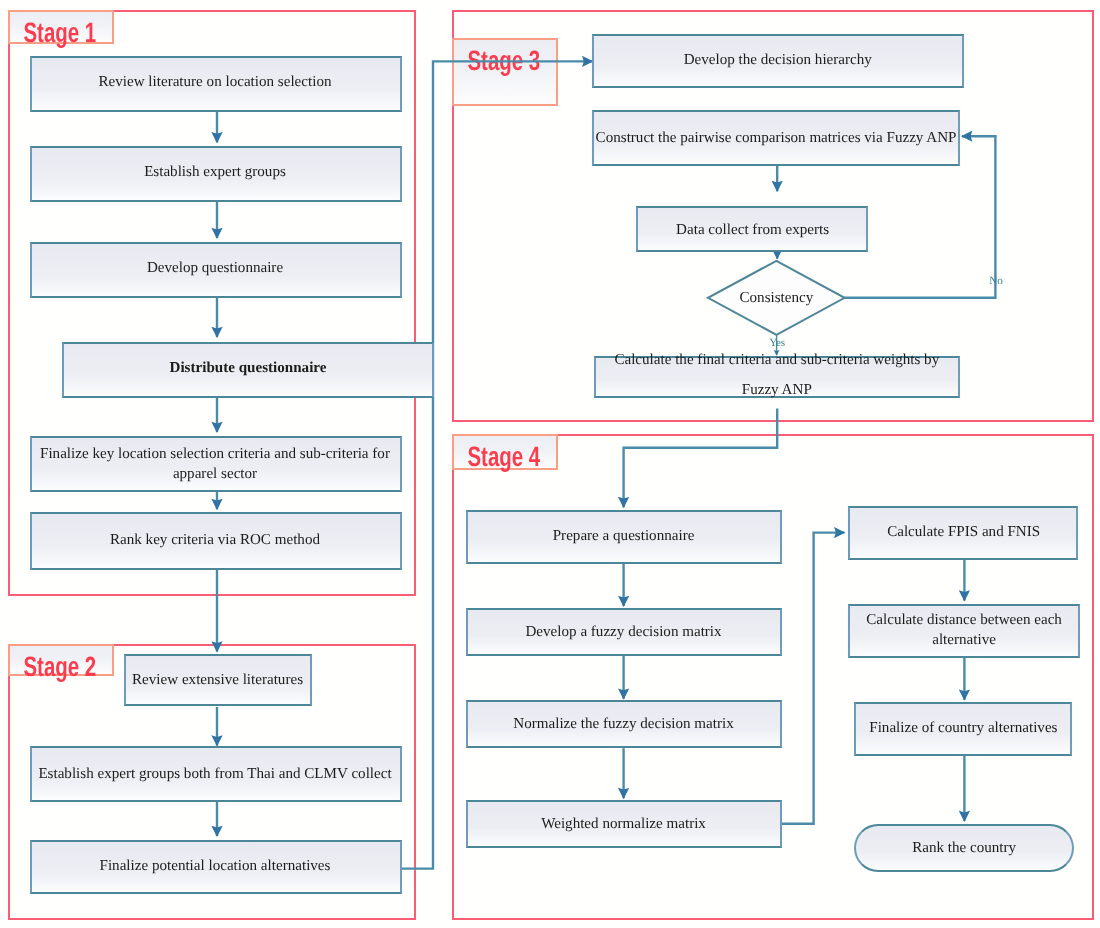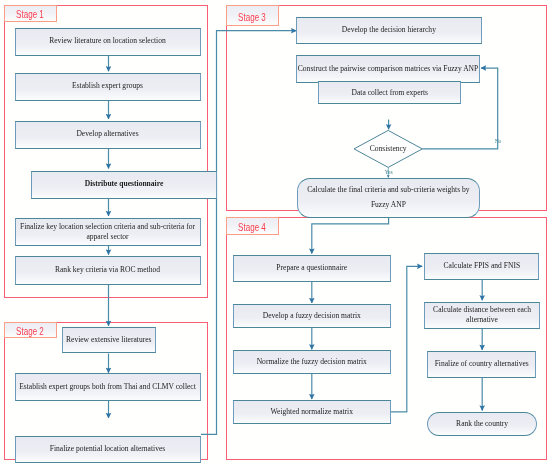--- a/index.html
+++ b/index.html
@@ -3,22 +3,22 @@
 <meta charset="utf-8">
 <title>Research Methodology Flowchart</title>
 <style>
   html,body{margin:0;padding:0;}
   body{width:550px;height:464px;background:#fffffd;overflow:hidden;
        font-family:"Liberation Serif",serif;-webkit-font-smoothing:antialiased;}
   #root{position:relative;width:550px;height:464px;}
   .stage{position:absolute;box-sizing:border-box;border:1.3px solid #fb5d74;background:transparent;}
   .stage-label{position:absolute;box-sizing:border-box;border:1px solid #fb9e86;
        background:linear-gradient(180deg,#eceef4 0%,#f1f2f6 48%,#fdfdfd 100%);
-       color:#fa3c4e;font-family:"Liberation Sans",sans-serif;font-weight:normal;
-       font-size:11px;display:flex;align-items:center;justify-content:center;padding-top:2px;}
+       color:#fa3c4e;font-family:"Liberation Sans",sans-serif;font-weight:bold;
+       font-size:14px;display:flex;justify-content:center;padding-top:2px;}
   .stage-label > span{display:inline-block;transform:scaleX(0.73);transform-origin:center;}
   .node{position:absolute;box-sizing:border-box;border:1px solid #6e9cba;
        border-top-color:#4b8699;border-bottom-color:#4b8699;
        background:linear-gradient(180deg,#e8eaf1 0%,#edeef4 58%,#fbfcfd 100%);
        display:flex;align-items:center;justify-content:center;text-align:center;
        color:#1c1c1c;font-size:7.55px;line-height:1.34;padding:0;}
   .node.rounded{border-radius:14px;}
   .diamond-label{position:absolute;font-size:7.55px;color:#1c1c1c;text-align:center;}
   .elabel{position:absolute;font-size:5.6px;color:#3d8390;font-family:"Liberation Serif",serif;
        line-height:1;letter-spacing:-0.1px;}
@@ -33,21 +33,21 @@
   <div class="stage" style="left:3.5px;top:321.5px;width:204.5px;height:138px;"></div>
   <div class="stage" style="left:226.2px;top:4.6px;width:321px;height:206.4px;"></div>
   <div class="stage" style="left:226.2px;top:217.2px;width:321px;height:242.4px;"></div>
 
   <div class="stage-label" style="left:3.6px;top:4.5px;width:53.2px;height:17.2px;">
     <span>Stage 1</span>
   </div>
   <div class="stage-label" style="left:3.6px;top:321.8px;width:53px;height:16.4px;">
     <span>Stage 2</span>
   </div>
-  <div class="stage-label" style="left:225.5px;top:5px;width:53.5px;height:21px;">
+  <div class="stage-label" style="left:225.5px;top:19px;width:53.5px;height:34px;">
     <span>Stage 3</span>
   </div>
   <div class="stage-label" style="left:225.5px;top:217.3px;width:53.5px;height:18.2px;">
     <span>Stage 4</span>
   </div>
 
   <svg class="wires" viewBox="0 0 550 464">
     <defs>
       <marker id="ah" viewBox="0 0 10 10" refX="9.2" refY="5" markerWidth="4.9" markerHeight="4.9" orient="auto-start-reverse">
         <path d="M 0.4 0.2 L 10 5 L 0.4 9.8 L 1.9 5 z" fill="#2f74a4"></path>
@@ -86,52 +86,52 @@
   <div class="elabel" style="left:368.6px;top:169.8px;width:40px;text-align:center;">
     <span>Yes</span></div>
 
   <div class="node" style="left:14.5px;top:27.5px;width:186px;height:28px;">
     <span>Review literature on location selection</span>
     </div>
   <div class="node" style="left:14.5px;top:72.5px;width:186px;height:28px;">
     <span>Establish expert groups</span>
     </div>
   <div class="node" style="left:14.5px;top:120.5px;width:186px;height:28px;">
-    <span>Develop alternatives</span>
+    <span>Develop questionnaire</span>
     </div>
   <div class="node" style="left:31px;top:170.5px;width:186px;height:28px;font-weight:bold;">
     <span>Distribute questionnaire</span>
     </div>
   <div class="node" style="left:14.5px;top:217.5px;width:186px;height:28.5px;">
     <span>Finalize key location selection criteria and sub-criteria for apparel sector</span>
     </div>
   <div class="node" style="left:14.5px;top:256.2px;width:186px;height:28.4px;">
     <span>Rank key criteria via ROC method</span>
     </div>
 
   <div class="node" style="left:62px;top:327.3px;width:93.5px;height:26.2px;">
     <span>Review extensive literatures</span>
     </div>
   <div class="node" style="left:14.5px;top:373px;width:186px;height:27.5px;">
     <span>Establish expert groups both from Thai and CLMV collect</span>
     </div>
-  <div class="node" style="left:14.5px;top:419.5px;width:186px;height:27.5px;margin-top:16px;">
+  <div class="node" style="left:14.5px;top:419.5px;width:186px;height:27.5px;">
     <span>Finalize potential location alternatives</span>
     </div>
 
   <div class="node" style="left:296.2px;top:16.5px;width:185.4px;height:27px;">
     <span>Develop the decision hierarchy</span>
     </div>
   <div class="node" style="left:295.9px;top:54.7px;width:184.3px;height:28.0px;">
     <span>Construct the pairwise comparison matrices via Fuzzy ANP</span>
     </div>
-  <div class="node" style="left:318.3px;top:81px;width:143px;height:23.4px;">
+  <div class="node" style="left:318.3px;top:103px;width:116px;height:23.4px;">
     <span>Data collect from experts</span>
     </div>
-  <div class="node" style="left:296.8px;top:177.8px;width:183.2px;height:40px;flex-direction:column;line-height:14.9px;overflow:visible;border-radius:13px;">
+  <div class="node" style="left:296.8px;top:177.8px;width:183.2px;height:21px;flex-direction:column;line-height:14.9px;overflow:visible;">
     <span>Calculate the final criteria and sub-criteria weights by</span>
     <span>Fuzzy ANP</span>
     </div>
   <div class="diamond-label" style="left:353.2px;top:144.1px;width:70px;text-align:center;">
     <span>Consistency</span></div>
 
   <div class="node" style="left:232.7px;top:303.6px;width:158.2px;height:24.2px;">
     <span>Develop a fuzzy decision matrix</span>
     </div>
   <div class="node" style="left:232.7px;top:254.5px;width:158.2px;height:27.5px;">

